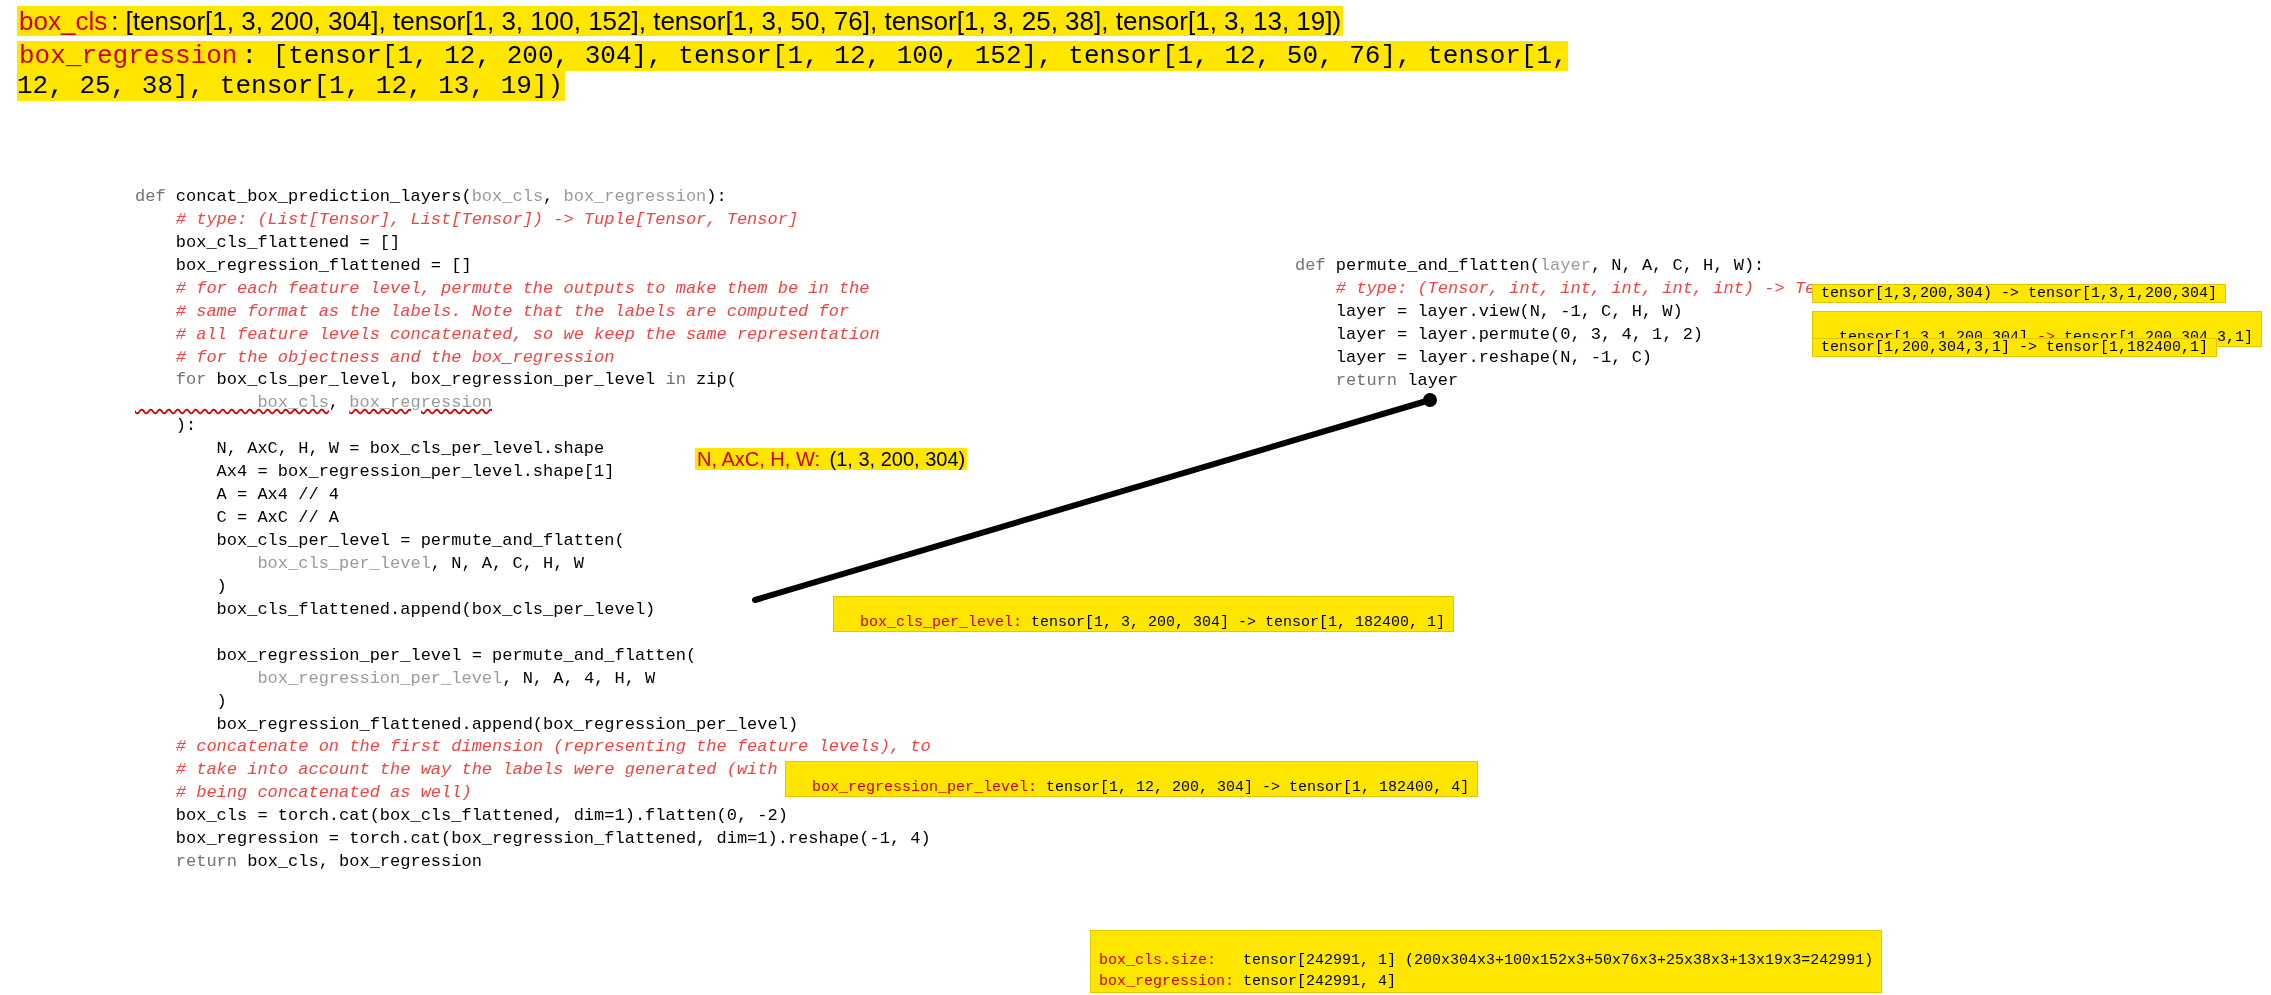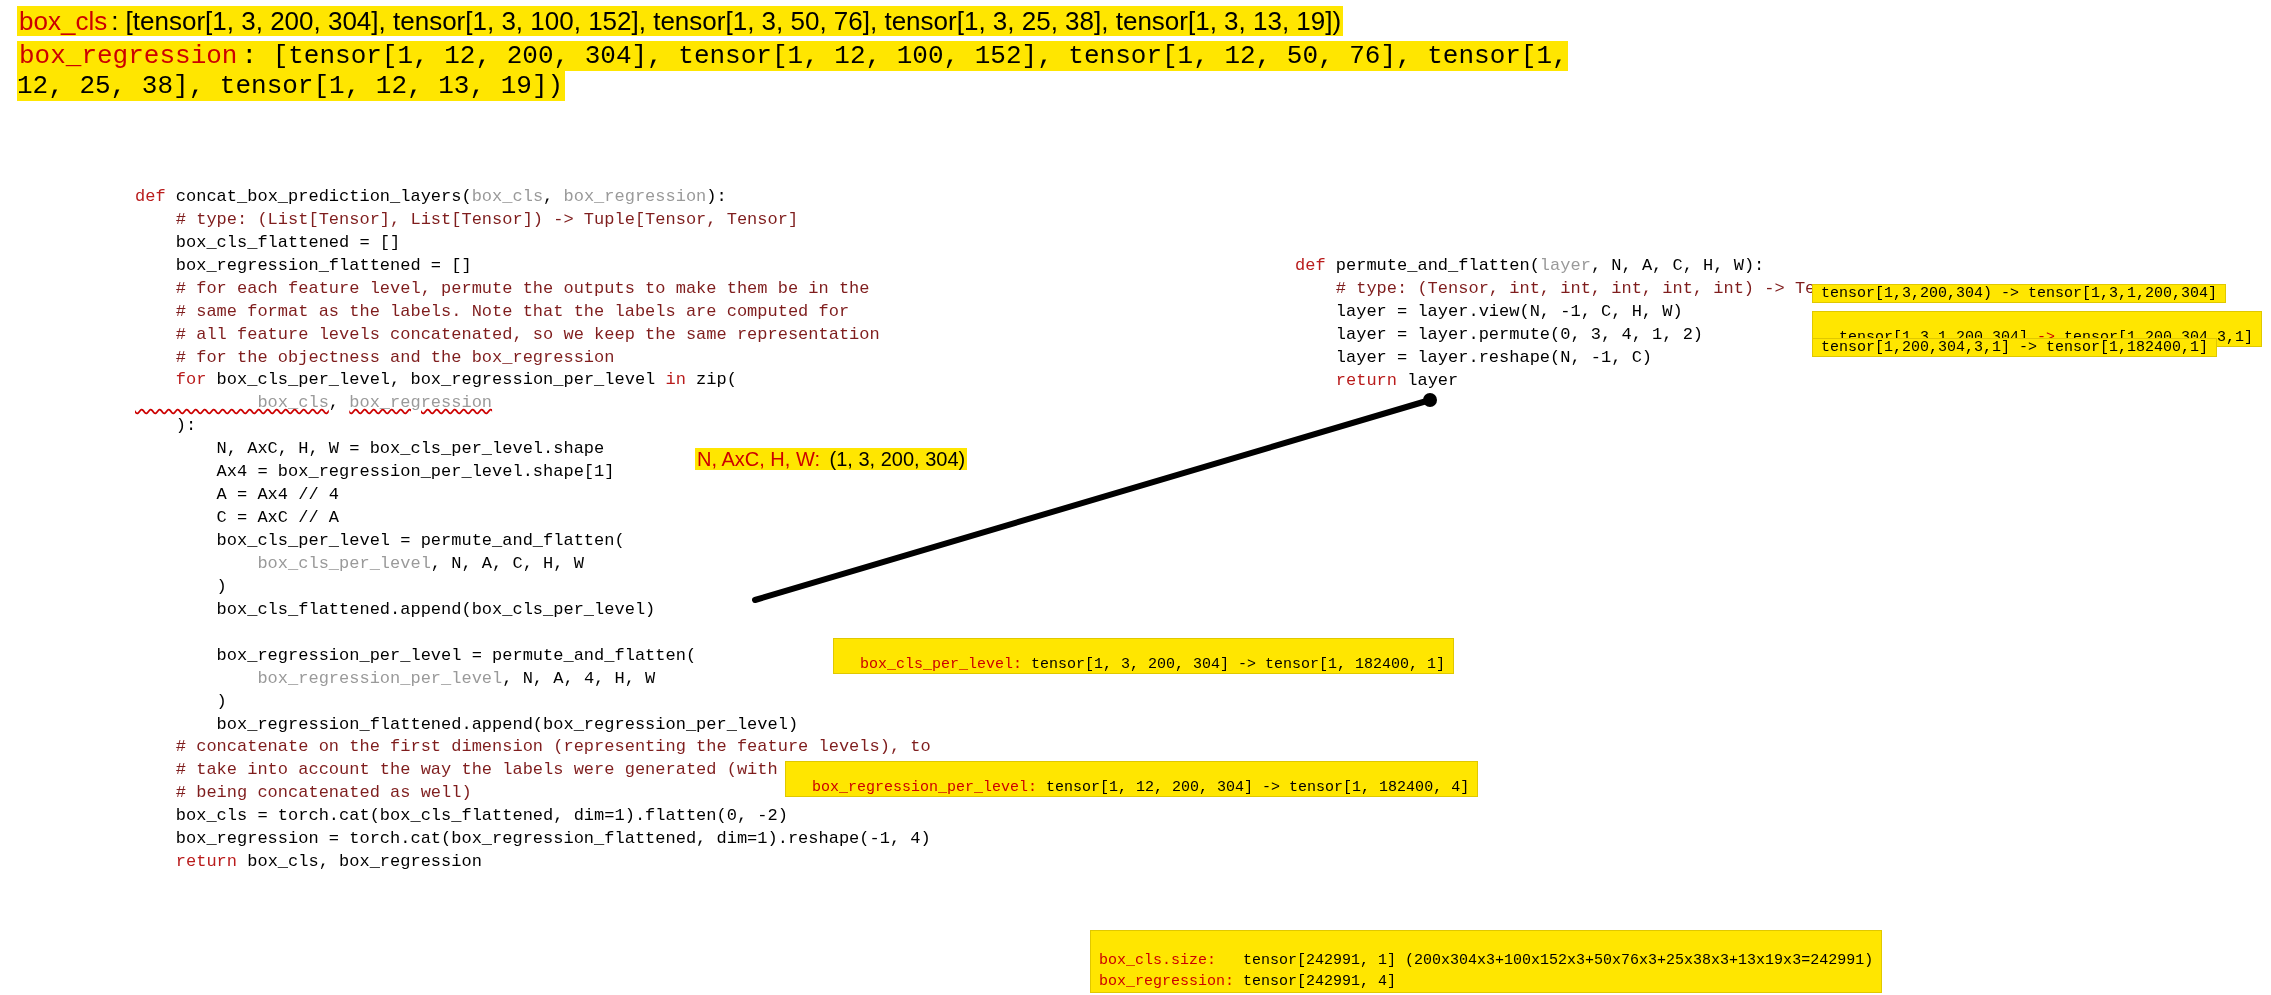--- a/index.html
+++ b/index.html
@@ -13,22 +13,22 @@
     height: 995px;
     overflow: hidden;
     position: relative;
   }
   .code, .code * {
     font-family: Consolas, "Courier New", monospace;
     font-size: 17px;
     line-height: 1.35;
     white-space: pre;
   }
-  .kw   { color: #b91c1c; }
-  .cmt  { color: #7f1d1d; }
+  .kw   { color: #737373; }
+  .cmt  { color: #ef4444; font-style: italic; }
   .arg  { color: #9a9a9a; }
   .abs  { position: absolute; }
   .red  { color: #cc0000; }
   .hltxt { background: #ffe600; padding: 0 2px; }
   .toptxt { font-size: 26px; font-weight: 400; color: #000; padding-left: 11px; }
   .wavy { text-decoration: wavy underline #cc0000; }
   .box-hl {
     background: #ffe600;
     border: 1px solid #e0c800;
     font-family: Consolas, "Courier New", monospace;
@@ -96,21 +96,21 @@
 <div class="abs box-hl" style="left:1812px; top:284px;">tensor[1,3,200,304) -&gt; tensor[1,3,1,200,304]</div>
 <div class="abs box-hl" style="left:1812px; top:311px;">
   <span>tensor[1,3,1,200,304]</span><span class="red"> -&gt; </span><span>tensor[1,200,304,3,1]</span>
 </div>
 <div class="abs box-hl" style="left:1812px; top:338px;">tensor[1,200,304,3,1] -&gt; tensor[1,182400,1]</div>
 
 <div class="abs" style="left:695px; top:448px; font-size:20px;">
   <span class="hltxt red">N, AxC, H, W:</span><span class="hltxt"> (1, 3, 200, 304)</span>
 </div>
 
-<div class="abs box-hl" style="left:833px; top:638px;">
+<div class="abs box-hl" style="left:833px; top:596px;">
   <span class="red">box_cls_per_level:</span><span> tensor[1, 3, 200, 304] -&gt; tensor[1, 182400, 1]</span>
 </div>
 
 <div class="abs box-hl" style="left:785px; top:761px;">
   <span class="red">box_regression_per_level:</span><span> tensor[1, 12, 200, 304] -&gt; tensor[1, 182400, 4]</span>
 </div>
 
 <div class="abs box-hl" style="left:1090px; top:930px; line-height:1.35;">
 <span class="red">box_cls.size:</span><span>   tensor[242991, 1] (200x304x3+100x152x3+50x76x3+25x38x3+13x19x3=242991)</span>
 <span class="red">box_regression:</span><span> tensor[242991, 4]</span>

